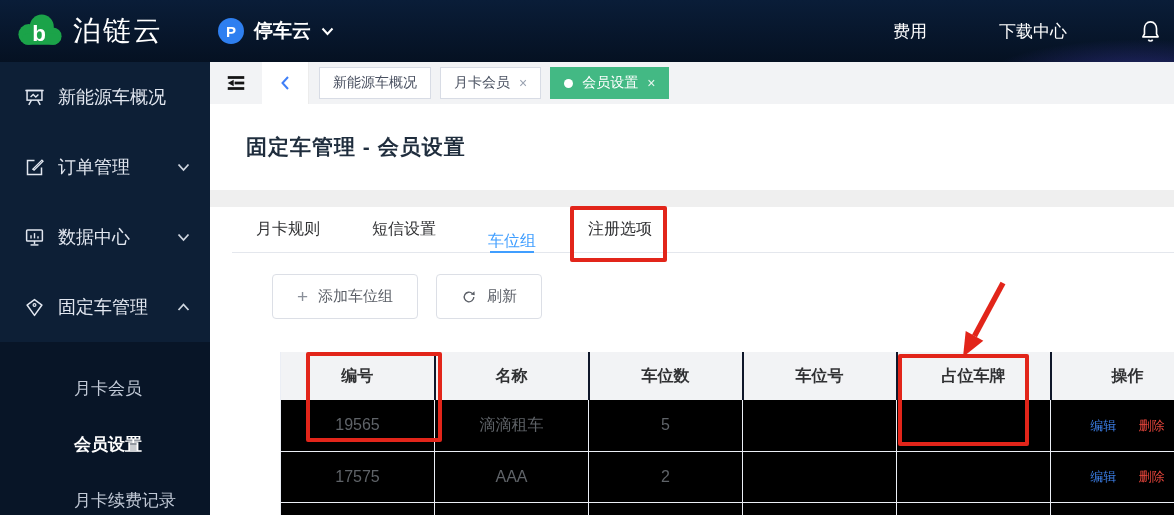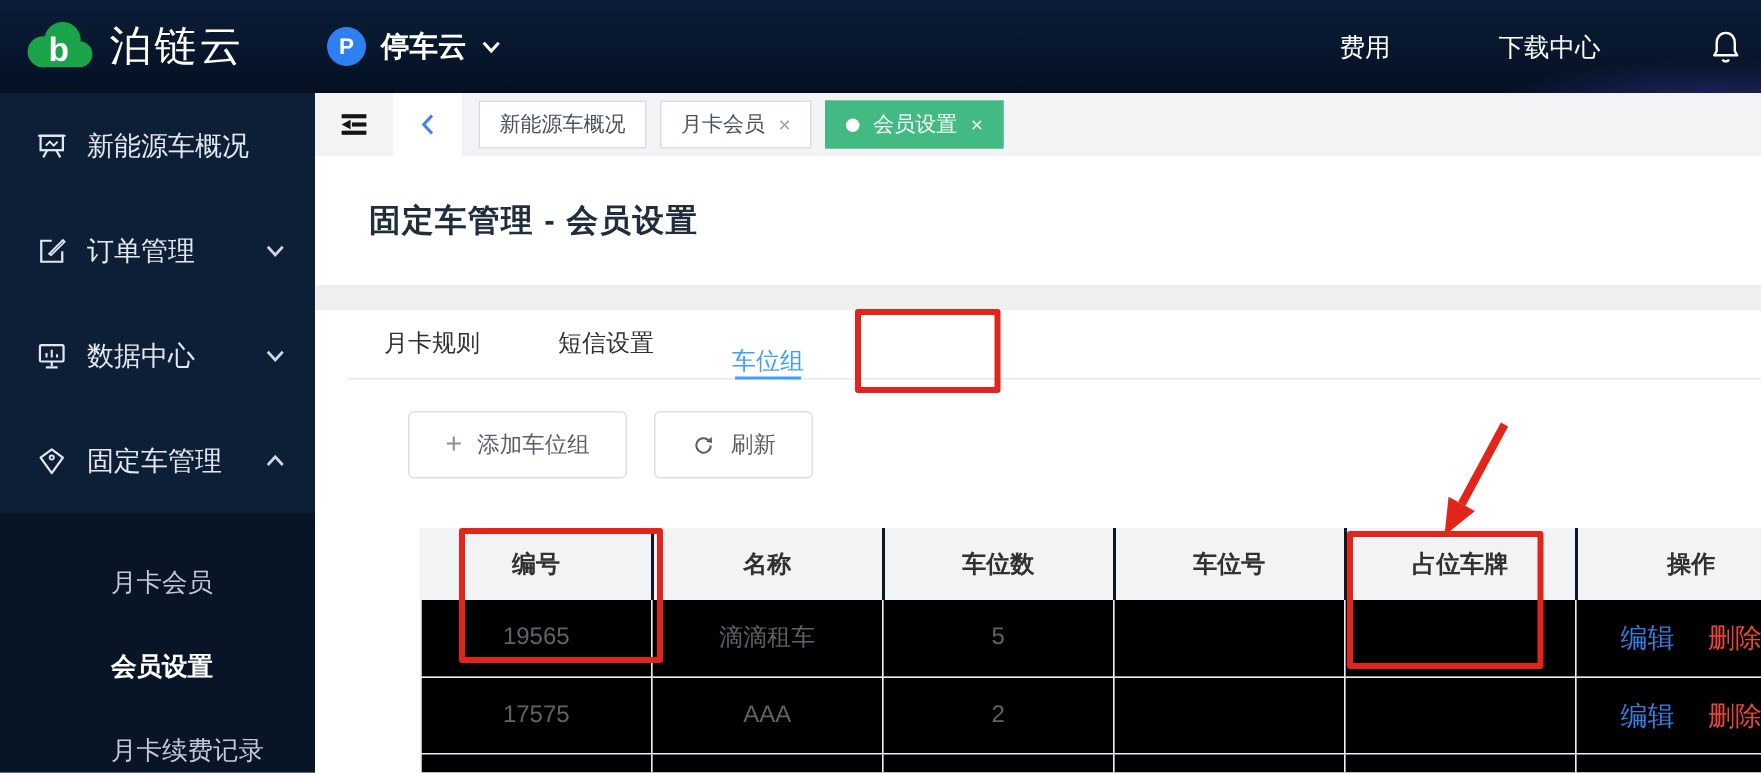--- a/index.html
+++ b/index.html
@@ -56,21 +56,21 @@
   .btn { height:45px; display:flex; align-items:center; gap:10px; padding:0 24px; background:#fff; border:1px solid #dcdfe6;
     border-radius:4px; font-size:15px; color:#5a5e66; cursor:pointer; }
   .btn .plus { font-size:19px; color:#8a8f99; line-height:1; }
 
   .table-wrap { position:absolute; left:70px; top:145px; width:894px; height:163px; overflow:hidden; }
   table { border-collapse:collapse; table-layout:fixed; width:922px; }
   col { width:154px; }
   th { height:48px; background:#f2f3f5; border-right:2px solid #0f172a; font-size:16px; font-weight:bold; color:#303133; text-align:center; }
   td { height:51px; border:1px solid #ebeef5; border-top:none; font-size:16px; color:#5f6368; text-align:center; background:#000000;margin-left:44px; }
   .table-wrap table { border-left:1px solid #ebeef5; }
-  .lnk { cursor:pointer; margin:0 9px; font-size:18px;text-align:right; }
+  .lnk { cursor:pointer; margin:0 9px; font-size:13px;text-align:right; }
   .lnk-edit { color:#3a7be0; }
   .lnk-del { color:#e9463c; }
   .row-stub td { height:34px; }
 
   
   .ann { position:absolute; border:4px solid #e2251a; border-radius:2px; pointer-events:none; z-index:20; }
   #ann-tab   { left:570px; top:206px; width:97px;  height:56px; }
   #ann-id    { left:306px; top:352px; width:136px; height:90px; }
   #ann-plate { left:898px; top:354px; width:131px; height:92px; }
   .ann-arrow { position:absolute; left:940px; top:272px; z-index:21; pointer-events:none; }
@@ -208,20 +208,23 @@
   <div class="content">
     <div class="sec-tabs">
       <div class="sec-tab">
           <span>月卡规则</span>
         </div>
       <div class="sec-tab">
           <span>短信设置</span>
         </div>
       <div class="sec-tab active">
           <span>车位组</span>
+        </div>
+      <div class="sec-tab">
+          <span>注册选项</span>
         </div>
     </div>
 
     <div class="toolbar">
       <div class="btn">
         <span class="plus">+</span>
         <span>添加车位组</span>
       </div>
       <div class="btn">
         <svg class="icon" width="16" height="16" viewBox="0 0 24 24">

